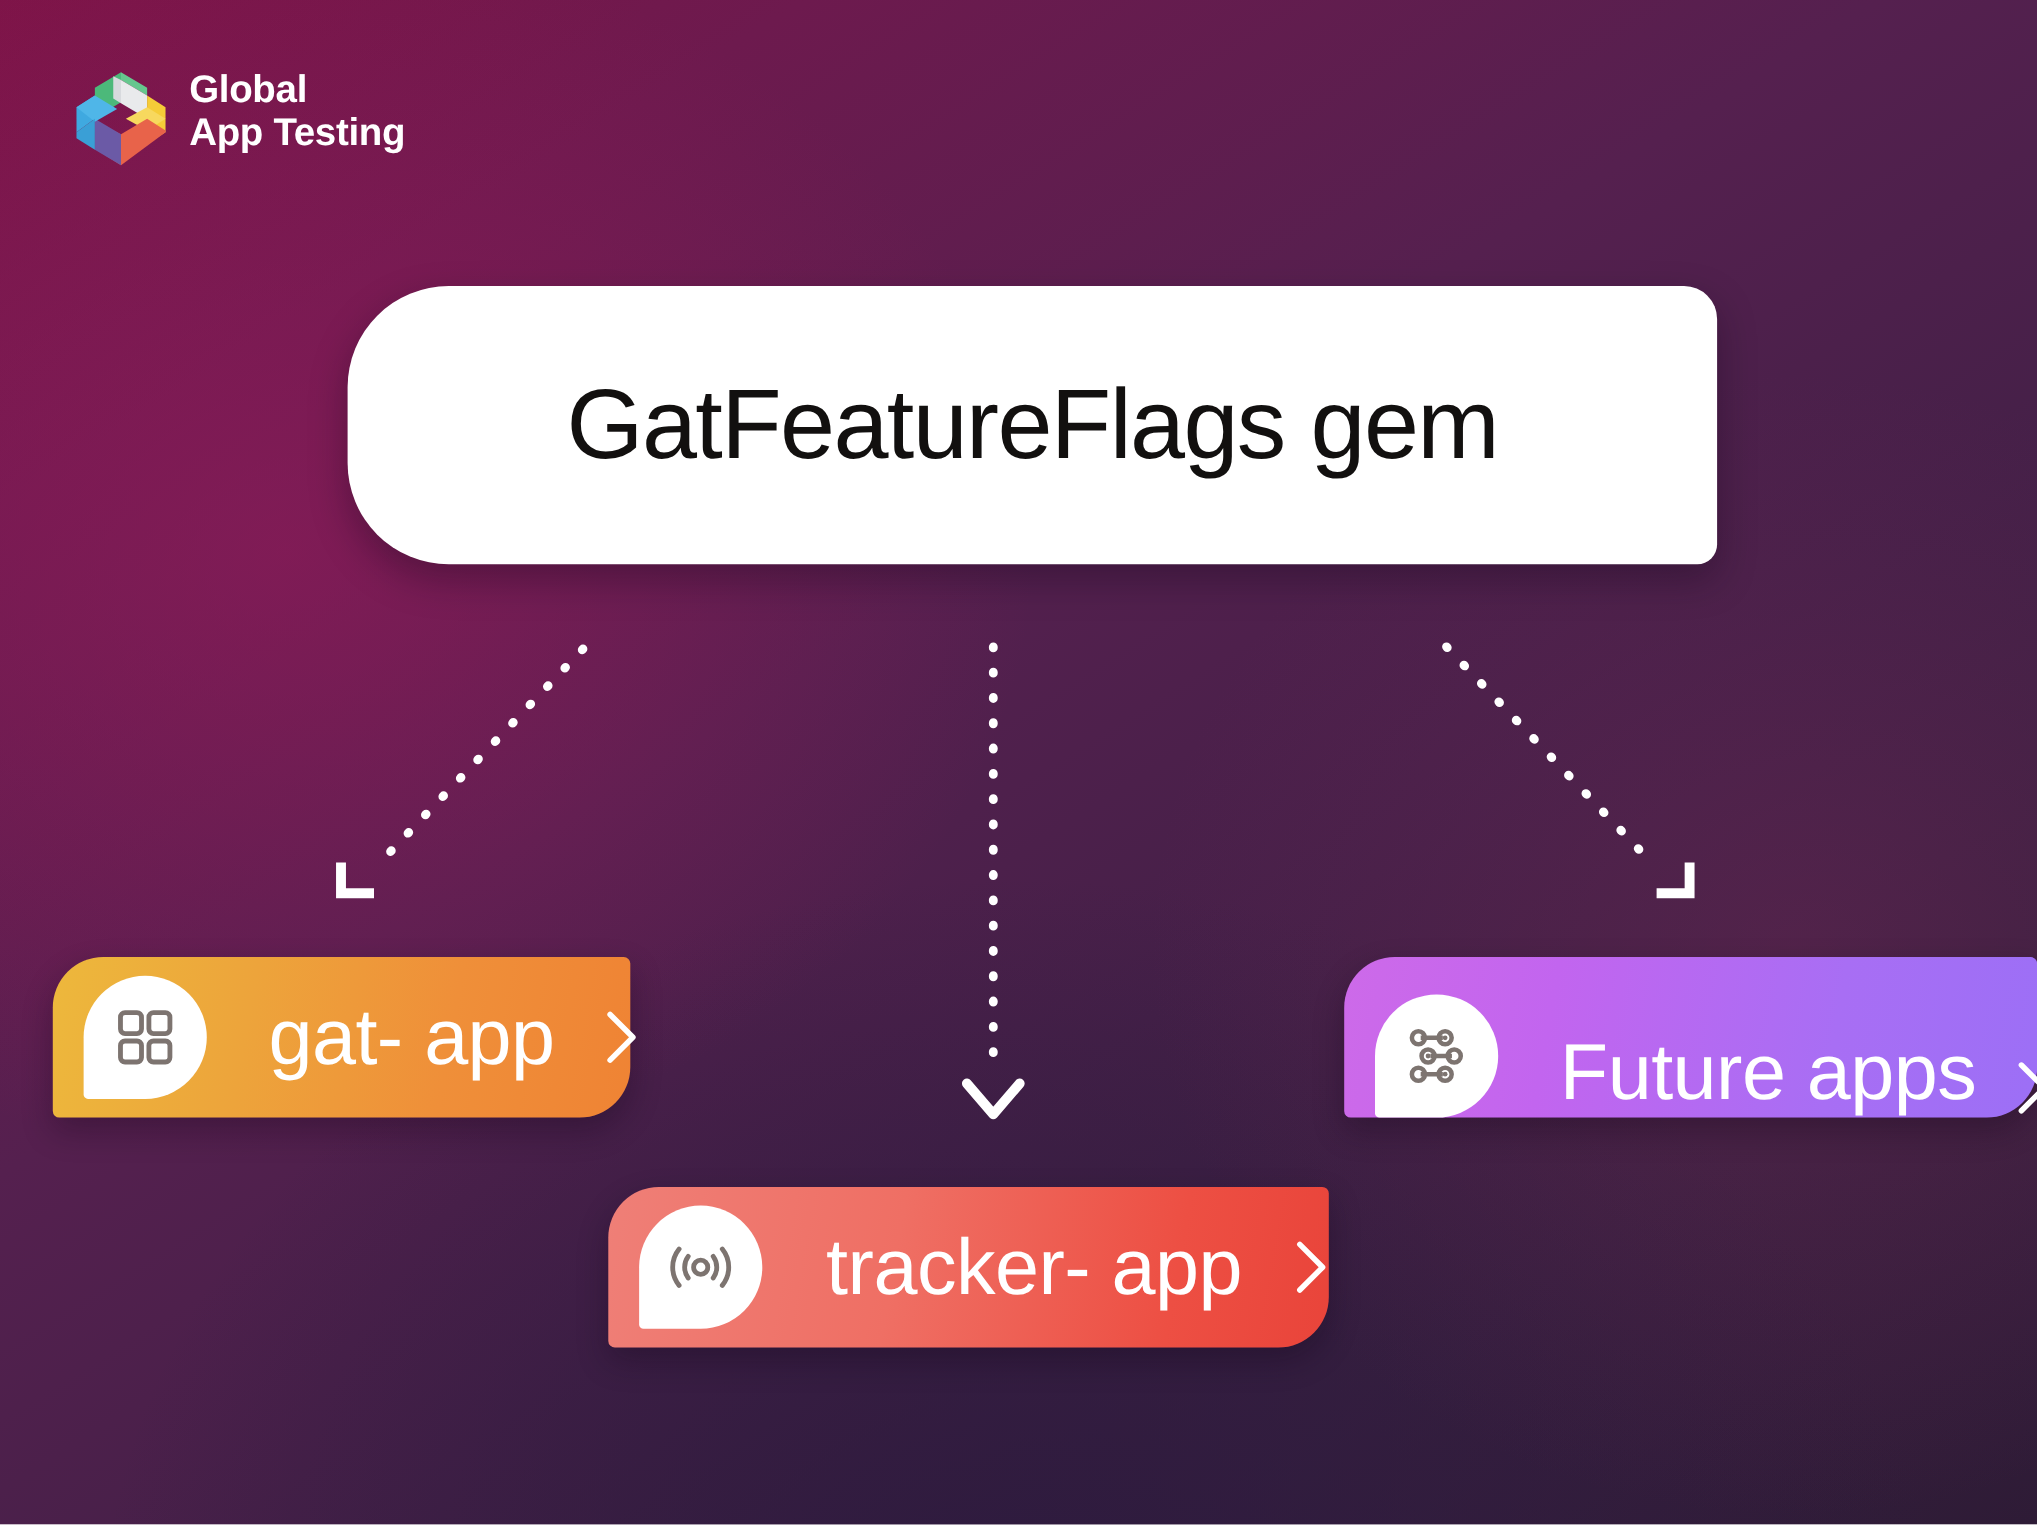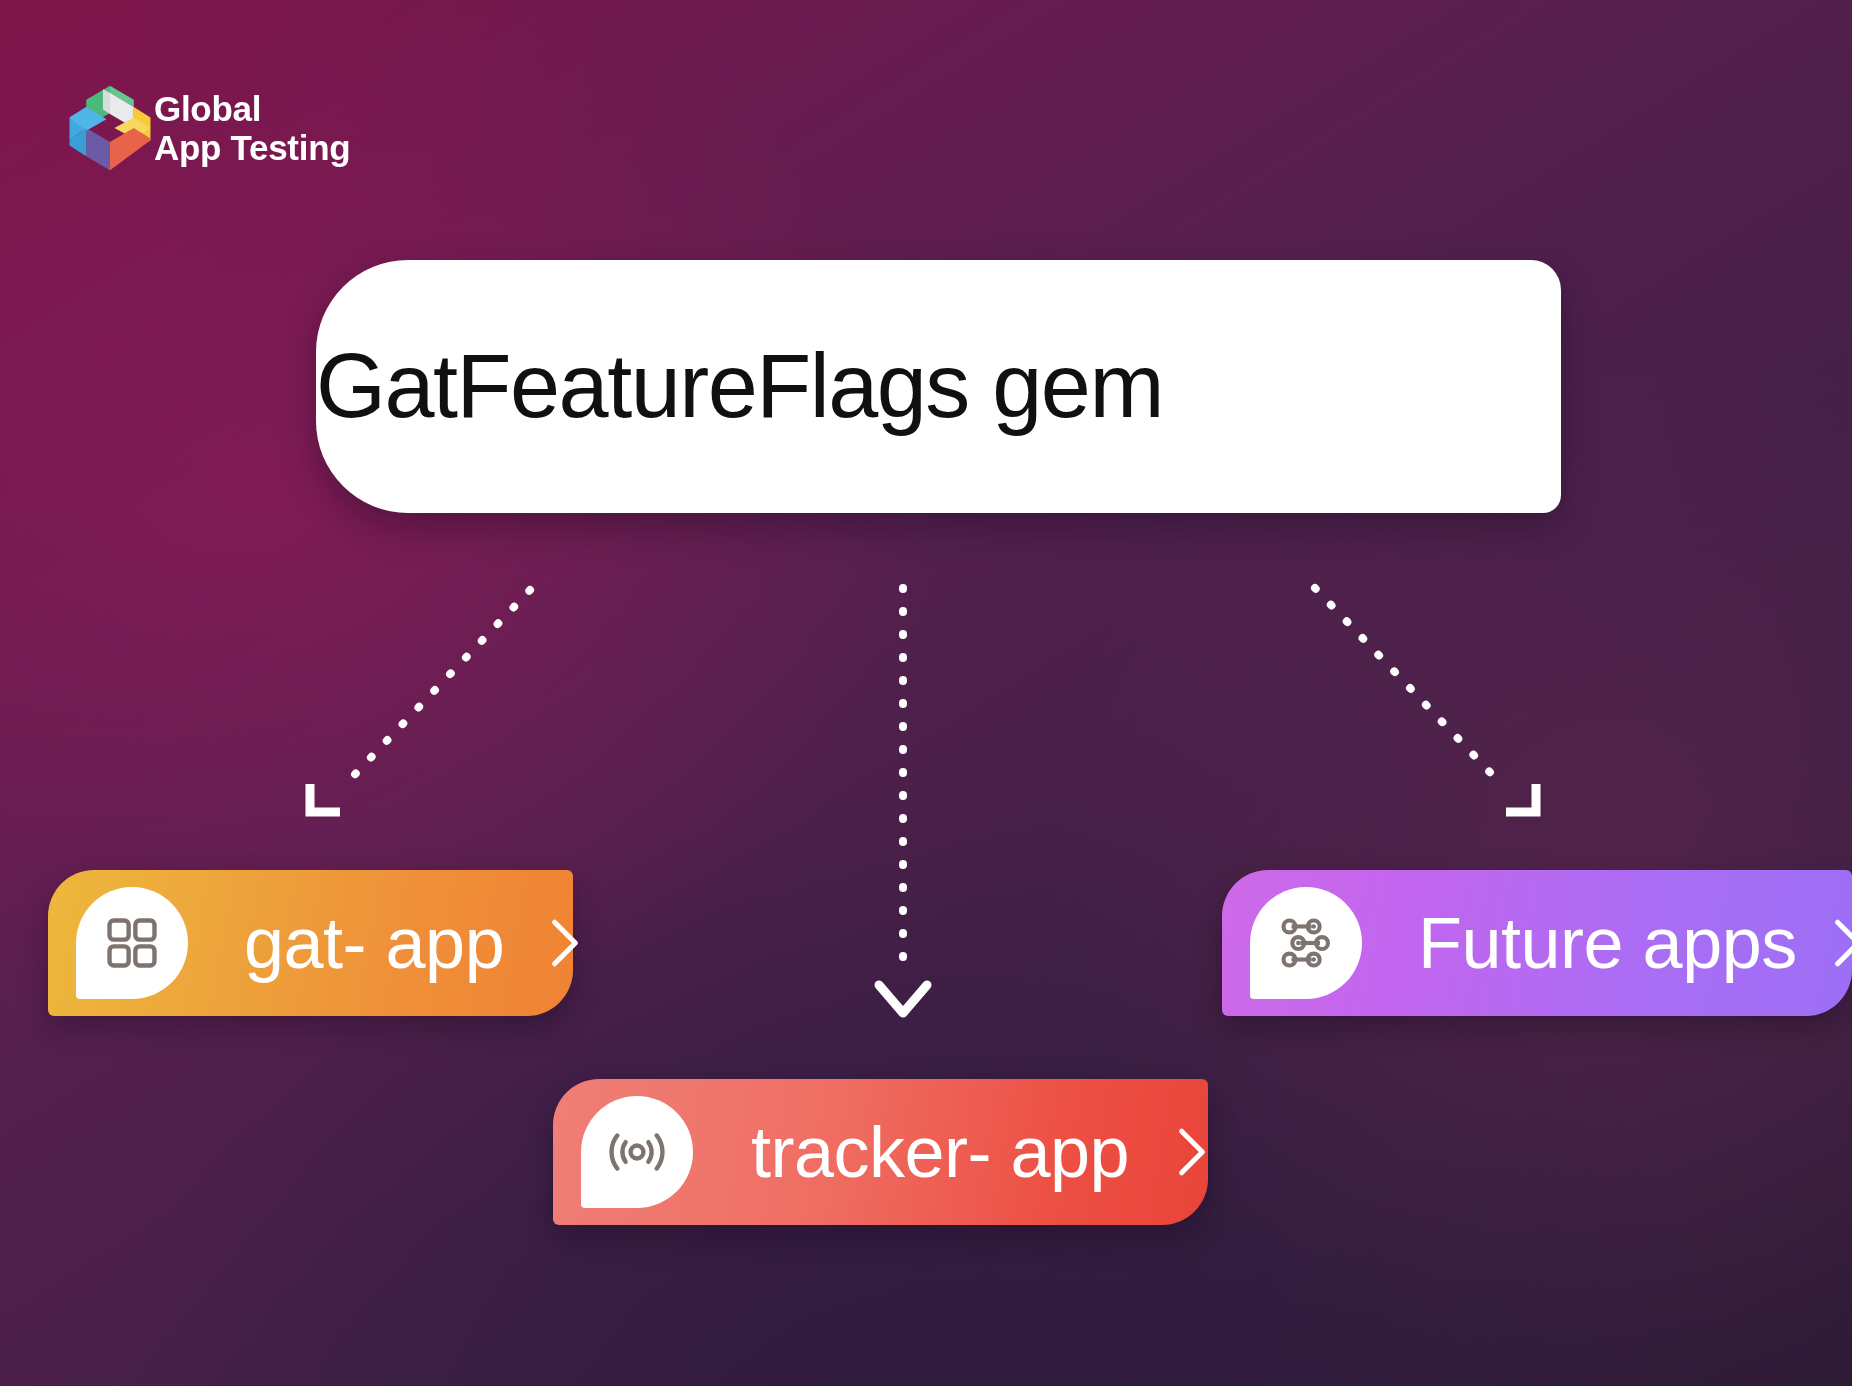--- a/index.html
+++ b/index.html
@@ -18,23 +18,24 @@
       radial-gradient(ellipse 1100px 900px at 14% 36%, rgba(150,27,92,0.55) 0%, rgba(150,27,92,0.0) 62%),
       radial-gradient(ellipse 900px 800px at 88% 62%, rgba(120,40,90,0.35) 0%, rgba(120,40,90,0) 65%),
       radial-gradient(ellipse 1200px 1000px at 50% 108%, rgba(44,26,62,0.95) 0%, rgba(44,26,62,0) 70%),
       linear-gradient(148deg, #7e1448 0%, #6d1a4e 18%, #55204f 42%, #452048 62%, #39203f 80%, #2e1b36 100%);
     overflow: hidden;
   }
 
   
   #logo {
     position: absolute;
-    left: 66px; top: 82px;
-    display: flex;
-    align-items: center;
+    left: 66px; top: 62px;
+    display: flex;
+    align-items: flex-start;
+    gap: 18px;
   }
   #logo-mark { width: 88px; height: 92px; display: block; }
   #logo-text {
     color: #ffffff;
     font-size: 35px;
     font-weight: 700;
     line-height: 1.12;
     letter-spacing: -0.3px;
     white-space: pre-line;
     font-family: "Liberation Sans", sans-serif;
@@ -45,20 +46,21 @@
     position: absolute;
     left: 316px;
     top: 260px;
     width: 1245px;
     height: 253px;
     background: #ffffff;
     border-radius: 92px 30px 18px 92px;
     box-shadow: 0 14px 34px rgba(20,6,26,0.34);
     display: flex;
     align-items: center;
+    justify-content: center;
   }
   #title-text {
     color: #12100f;
     font-size: 90px;
     font-weight: 400;
     letter-spacing: -1.5px;
     font-family: "Liberation Sans", sans-serif;
     white-space: nowrap;
   }
 
@@ -127,20 +129,21 @@
   #chip-tracker .chip-label { margin-left: 58px; }
   #chip-tracker .chip-chevron { margin-left: 46px; }
 
   
   #chip-future {
     left: 1222px;
     top: 870px;
     width: 630px;
     border-radius: 46px 6px 46px 6px;
     background: linear-gradient(100deg, #cd6ae9 0%, #c265ef 30%, #a86ef4 70%, #9c6ff6 100%);
+    align-items: flex-end;
   }
   #chip-future .chip-label { margin-left: 56px; }
   #chip-future .chip-chevron { margin-left: 34px; }
 </style>
 </head>
 <body>
 
 <div id="stage">
 
   <div id="logo">

